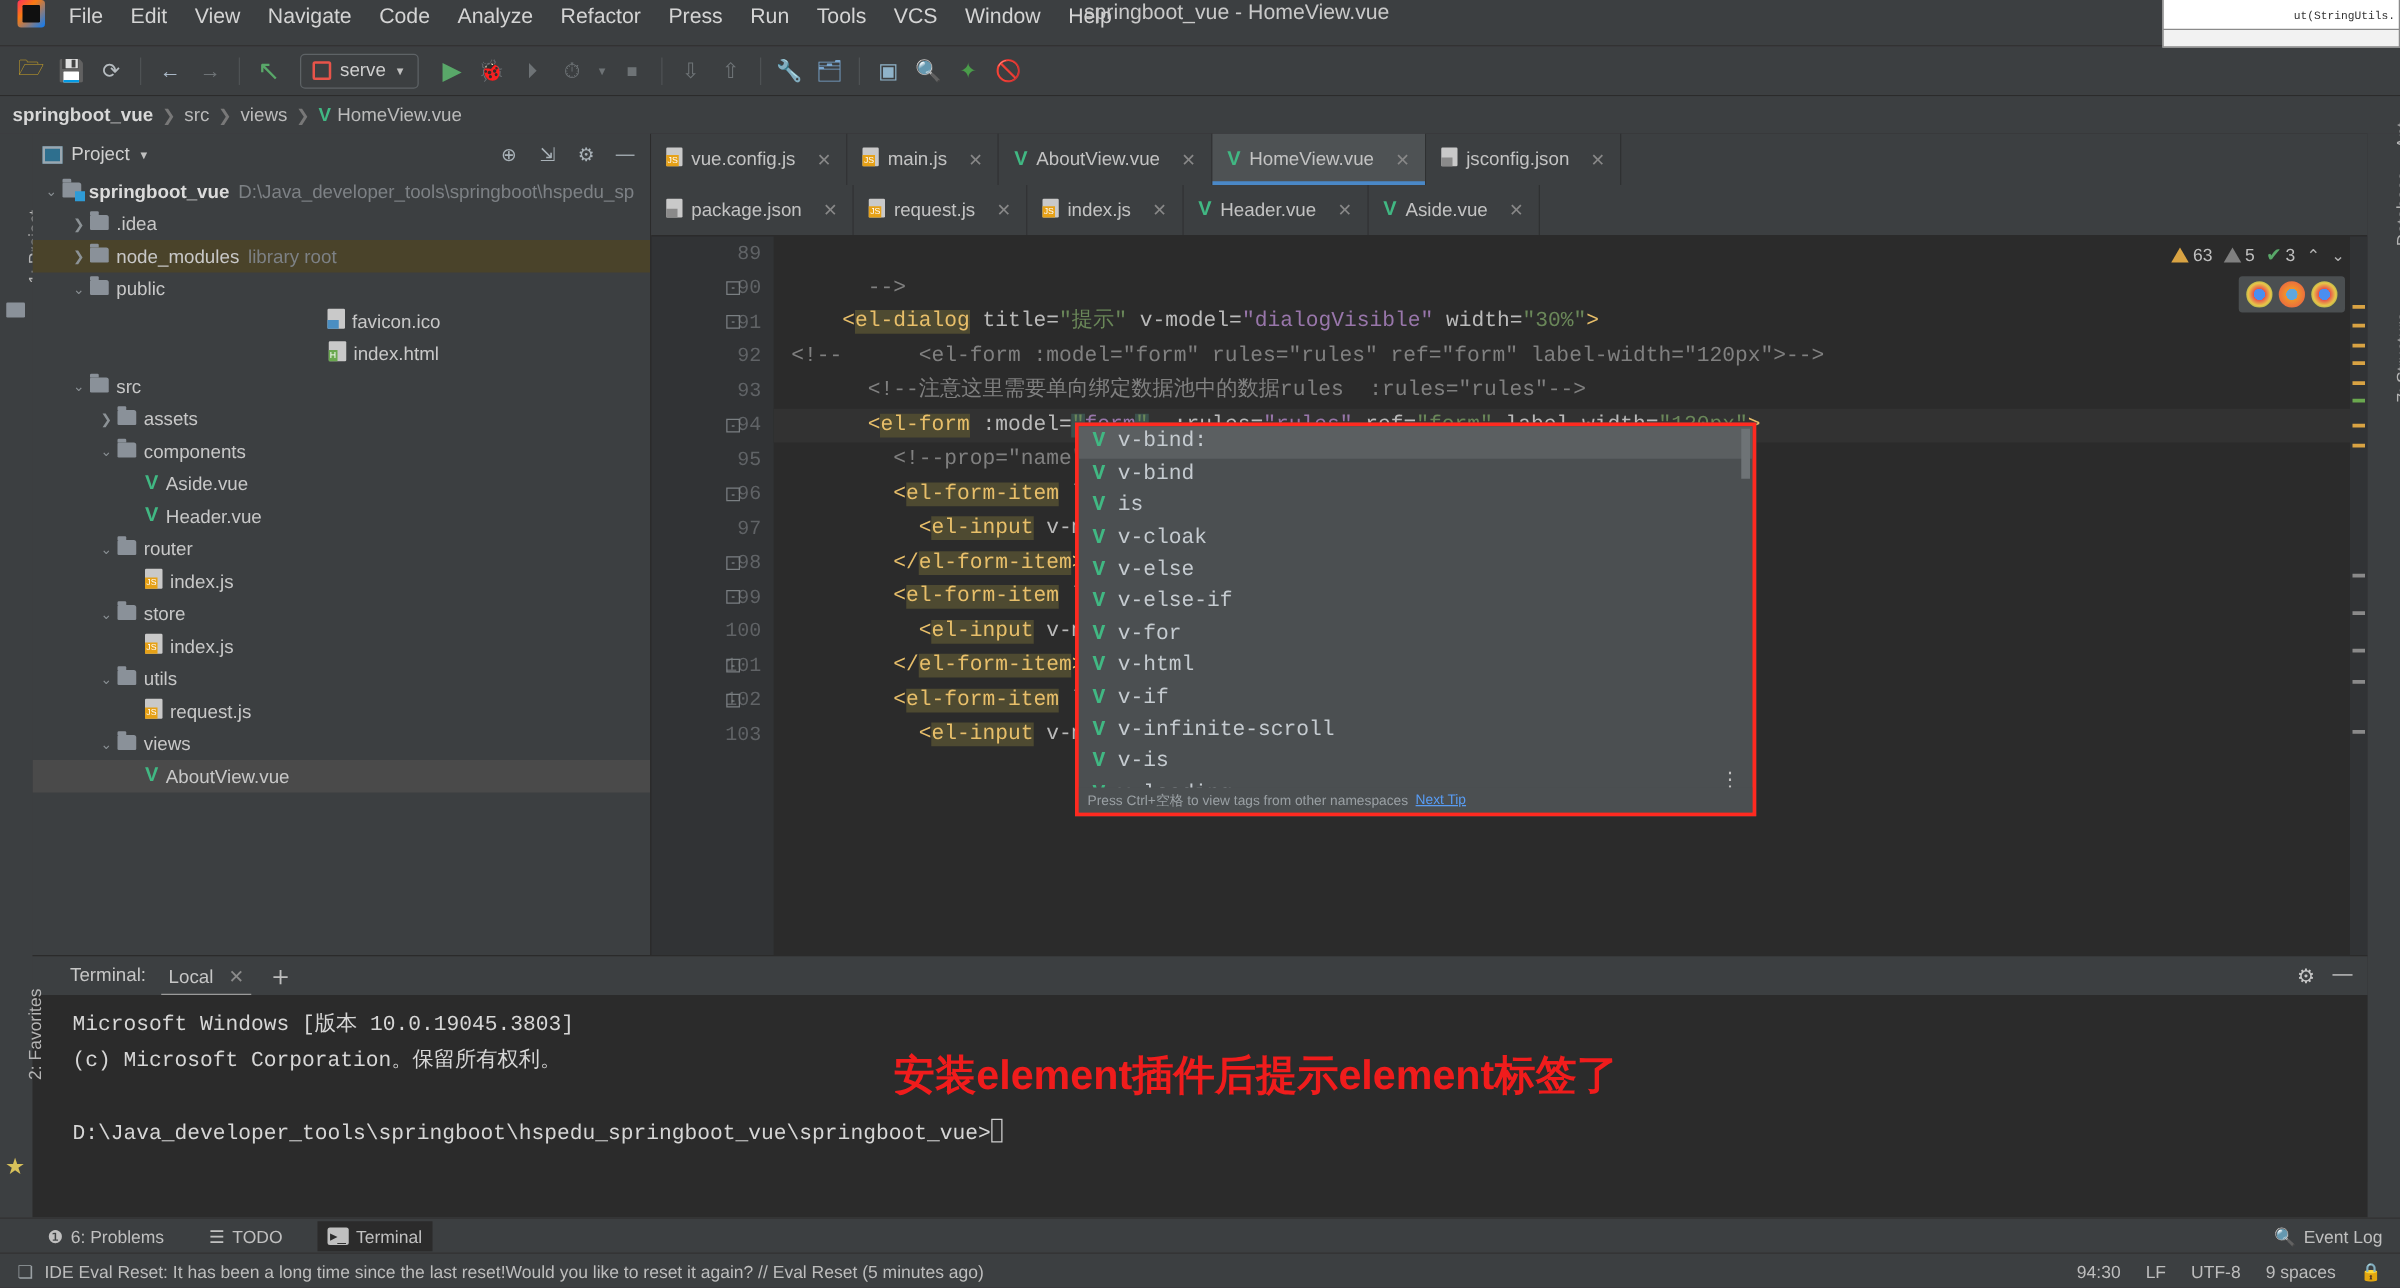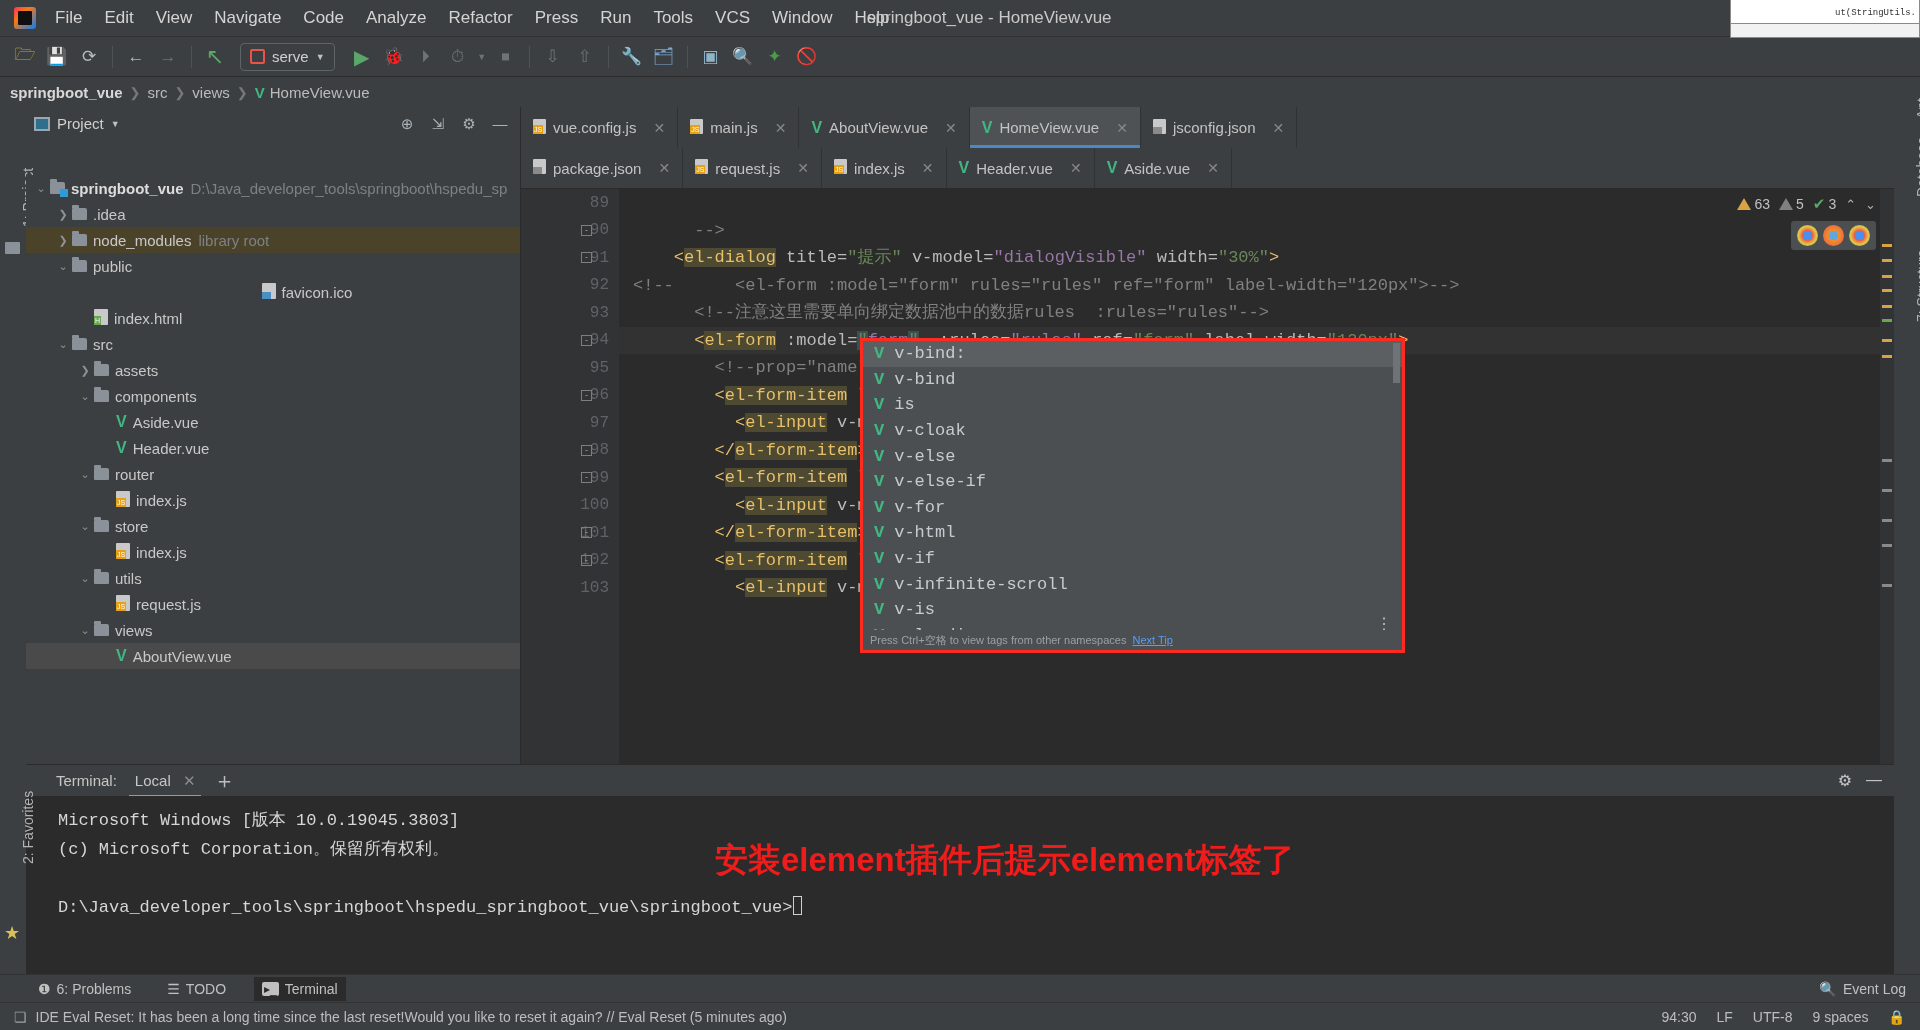--- a/index.html
+++ b/index.html
@@ -1,21 +1,21 @@
 <!DOCTYPE html>
 <html><head>
 <meta charset="utf-8">
 <style>
   * { box-sizing: border-box; margin:0; padding:0; }
   html,body { width:1920px; height:1030px; overflow:hidden; background:#3c3f41;
     font-family:"Liberation Sans", sans-serif; color:#bbbbbb; }
   .app { position:relative; width:1920px; height:1030px; background:#3c3f41; }
 
   
-  .menubar { height:37px; background:#3c3f41; display:flex; align-items:center;
+  .menubar { height:37px; background:#3c3f41; display:flex; 
              padding-left:8px; border-bottom:1px solid #323232; position:relative; }
   .ij-logo { width:22px; height:22px; margin:0 8px 0 6px; border-radius:3px;
              background:linear-gradient(135deg,#fe315d 0%,#f97a12 35%,#087cfa 100%);
              position:relative; }
   .ij-logo::after{ content:""; position:absolute; inset:4px; background:#101010;
              border-radius:1px; }
   .menubar .mi { padding:3px 11px; font-size:17px; color:#d4d4d4; cursor:default; }
   .win-title { position:absolute; left:50%; transform:translateX(-38%);
                font-size:17px; color:#c9c9c9; }
 
@@ -47,21 +47,21 @@
   .crumbbar span.sep { color:#787878; font-size:13px; margin:0 2px;}
   .crumbbar .vueicon { color:#41b883; font-weight:bold; }
 
   
   .body { position:absolute; top:107px; left:0; right:0; bottom:56px; display:flex; }
   .leftrail, .rightrail { width:26px; background:#3c3f41; position:relative; }
   .railtext { position:absolute; transform:rotate(-90deg); transform-origin:left top;
               white-space:nowrap; font-size:14px; color:#b4b4b4; }
 
   .leftcol { width:495px; background:#3c3f41; display:flex; flex-direction:column;
-             border-right:1px solid #2b2b2b;gap:35px; }
+             border-right:1px solid #2b2b2b; }
   .proj-head { height:33px; display:flex; align-items:center; gap:7px; padding:0 8px;
                font-size:15px; color:#d0d0d0; }
   .proj-head .sqicon{ width:16px;height:14px;border:2px solid #9aa7b0; background:#2e6f8e; }
   .ph-spacer{ flex:1; }
   .ph-ic { width:24px; text-align:center; font-size:15px; color:#a9b2b8; }
 
   .tree { flex:1; overflow:hidden; font-size:15px; position:relative; background:#3c3f41;}
   .trow { height:26px; display:flex; align-items:center; white-space:nowrap; padding-left:4px; }
   .trow .arrow { width:18px; text-align:center; color:#8c9296; font-size:11px; }
   .trow .ficon { margin-right:6px; display:inline-block; }
@@ -293,21 +293,21 @@
           <div class="trow" style="padding-left: 28px;">
             <span class="arrow">⌄</span>
             <span class="ficon"><span class="folder"></span></span>
             <span class="lbl">public</span>
           </div>
           <div class="trow" style="padding-left: 50px; justify-content: center;">
             <span class="arrow"></span>
             <span class="ficon"><span class="fileic"><span class="bdg" style="background: rgb(74, 142, 194); width: 9px; height: 7px;"></span></span></span>
             <span class="lbl">favicon.ico</span>
           </div>
-          <div class="trow" style="padding-left: 50px;">
+          <div class="trow" style="padding-left: 50px; justify-content: center;">
             <span class="arrow"></span>
             <span class="ficon"><span class="fileic"><span class="bdg" style="background: rgb(106, 168, 79);">H</span></span></span>
             <span class="lbl">index.html</span>
           </div>
           <div class="trow" style="padding-left: 28px;">
             <span class="arrow">⌄</span>
             <span class="ficon"><span class="folder"></span></span>
             <span class="lbl">src</span>
           </div>
           <div class="trow" style="padding-left: 50px;">

